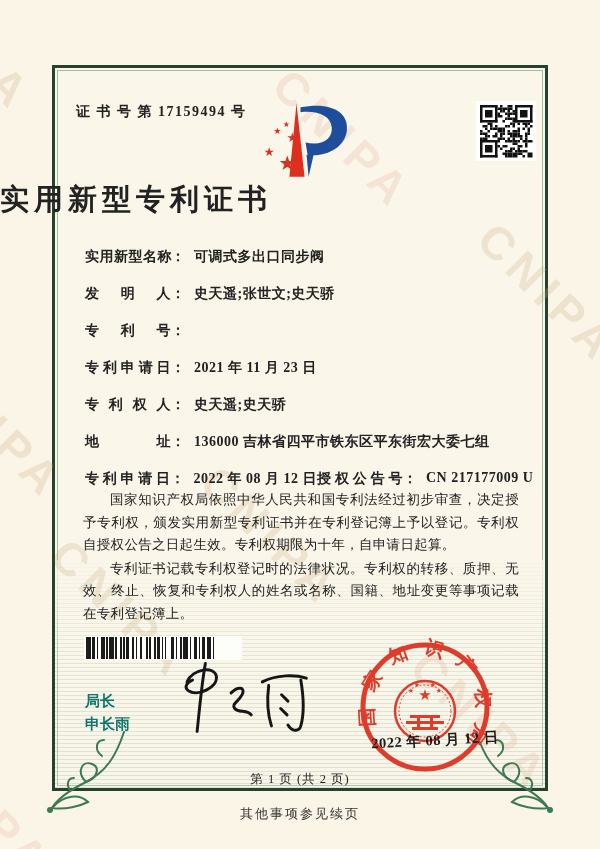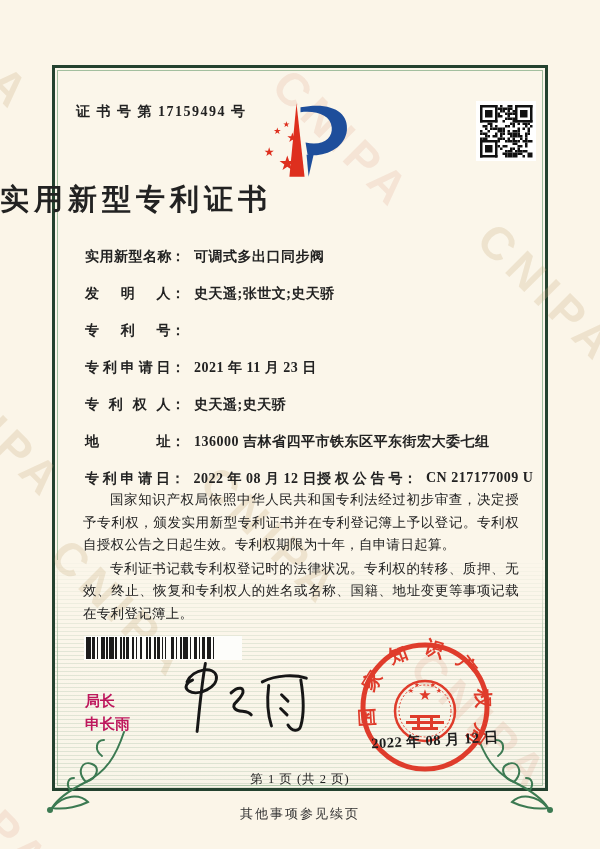--- a/index.html
+++ b/index.html
@@ -49,21 +49,21 @@
   .fvalue{margin-left:9px; letter-spacing:0.5px;}
   .fcell{display:flex; width:232px;}
   .fcell2{display:flex;justify-content:flex-end;}
   
   .paras{position:absolute; z-index:4; left:83px; top:489px; width:436px;}
   .paras p{margin:0 0 1px 0; font-size:13.5px; line-height:22.5px; text-indent:2em; text-align:justify; letter-spacing:0.3px;}
   
   .barcode{position:absolute; z-index:4; left:84px; top:636px; width:158px; height:24px; background:#fdfdfa; display:flex; align-items:stretch; padding:1px 2px; box-sizing:border-box;}
   .barcode .bar{background:#1b1b1b; height:100%;}
   
-  .director{position:absolute; z-index:5; left:85px; top:689px; font-family:"Liberation Sans","DejaVu Sans",sans-serif; font-weight:700; font-size:15px; line-height:23px; color:#be185d;}
+  .director{position:absolute; z-index:5; left:85px; top:689px; font-family:"Liberation Sans","DejaVu Sans",sans-serif; font-weight:700; font-size:15px; line-height:23px; color:#0f766e;}
   .signature{position:absolute; z-index:5; left:168px; top:658px;}
   .seal{position:absolute; z-index:6; left:355px; top:637px; opacity:0.93;}
   .seal-date{
     position:absolute; z-index:7; left:360px; top:731px; width:150px; text-align:center;
     font-size:14.5px; font-weight:700; letter-spacing:0.5px; color:#1c1c1c; transform:rotate(-3deg);
   }
   
   .flourish{position:absolute; z-index:5;}
   .flourish.left{left:42px; top:728px;}
   .flourish.right{left:468px; top:728px; transform:scale(-1,1);}

